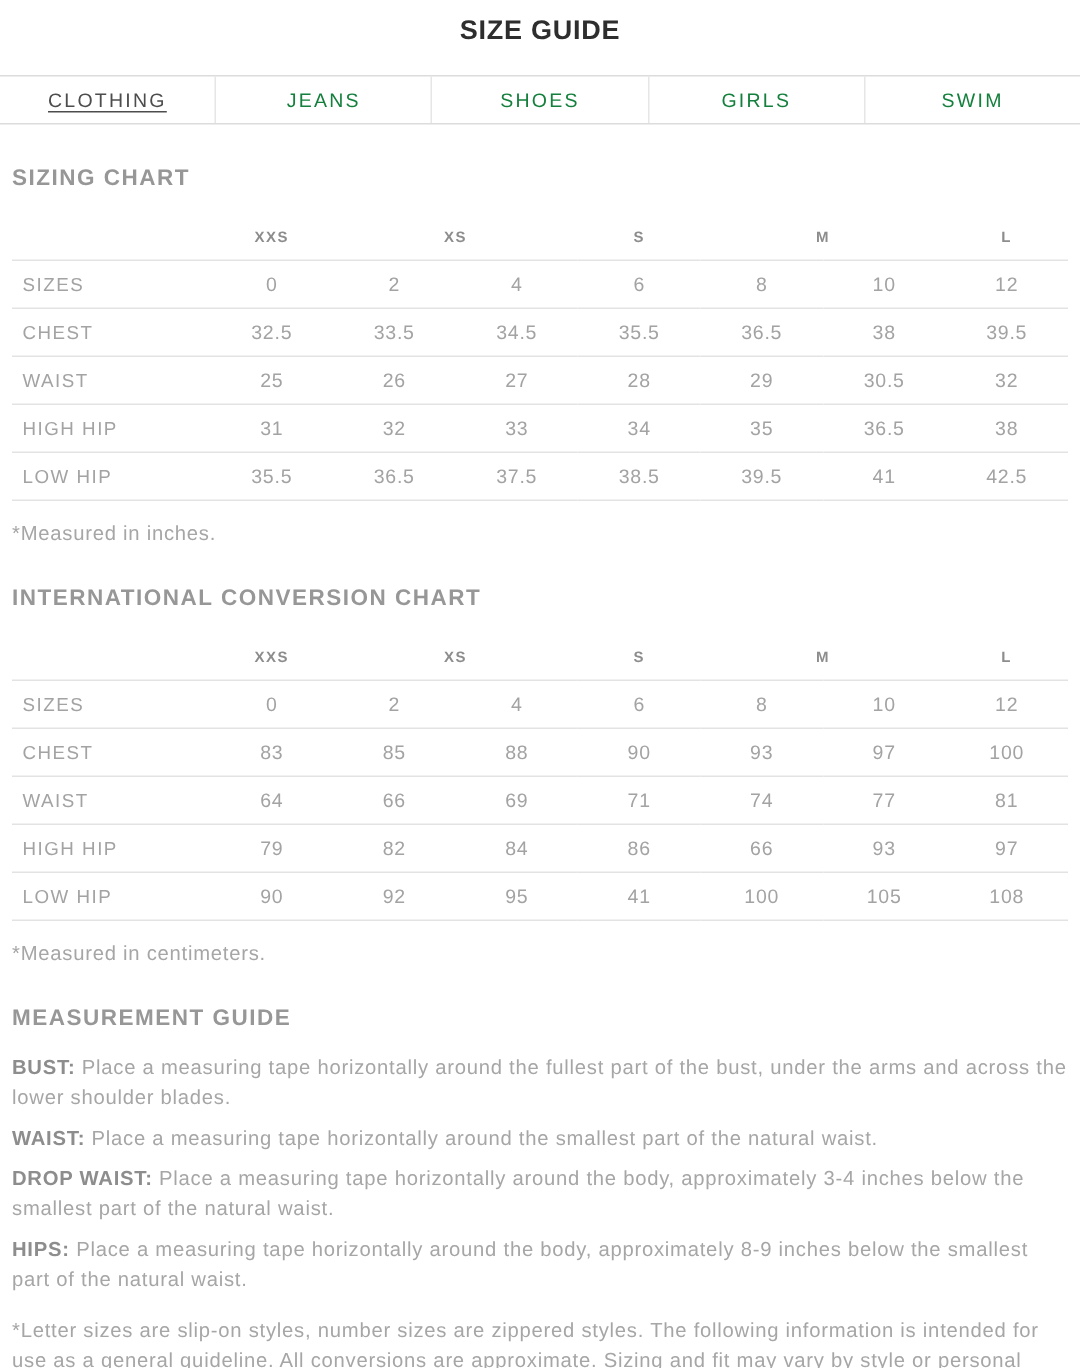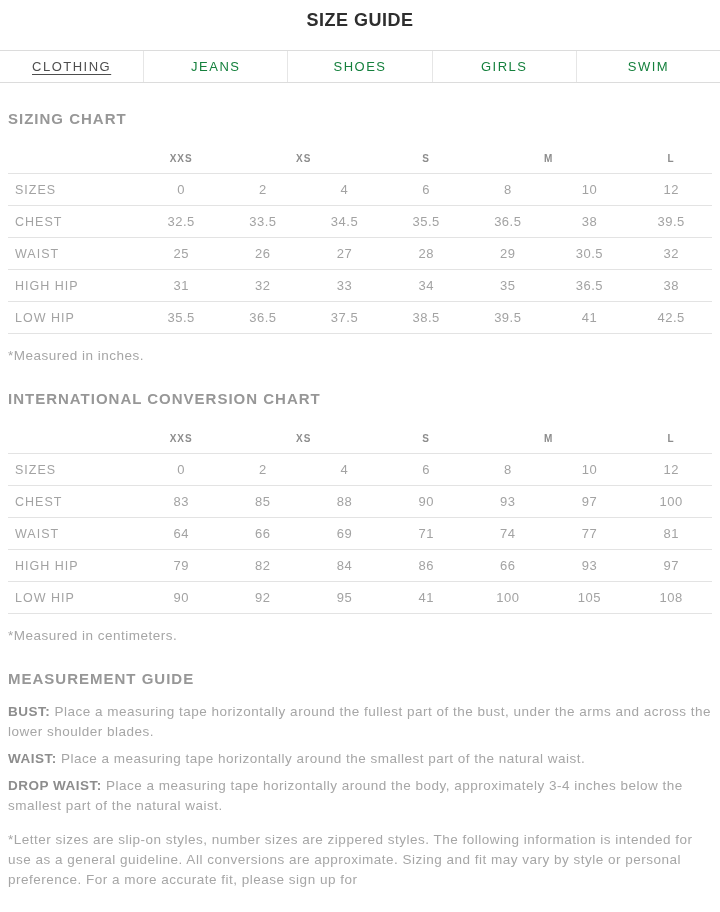--- a/index.html
+++ b/index.html
@@ -216,18 +216,19 @@
         </table>
       <p class="footnote">*Measured in centimeters.</p>
     </section>
 
     <section>
       <h2 class="section-heading">MEASUREMENT GUIDE</h2>
       <div class="guide-items" id="guide-items">
           <p class="para"><b>BUST:</b> Place a measuring tape horizontally around the fullest part of the bust, under the arms and across the lower shoulder blades.</p>
           <p class="para"><b>WAIST:</b> Place a measuring tape horizontally around the smallest part of the natural waist.</p>
           <p class="para"><b>DROP WAIST:</b> Place a measuring tape horizontally around the body, approximately 3-4 inches below the smallest part of the natural waist.</p>
+          <p class="para"><b>HIPS:</b> Place a measuring tape horizontally around the body, approximately 8-9 inches below the smallest part of the natural waist.</p>
         </div>
       <p class="footer-note"><span>*Letter sizes are slip-on styles, number sizes are zippered styles. The following information is intended for use as a general guideline. All conversions are approximate. Sizing and fit may vary by style or personal preference. For a more accurate fit, please sign up for </span></p>
     </section>
 
   </div>
 </div>
 
 </body></html>

